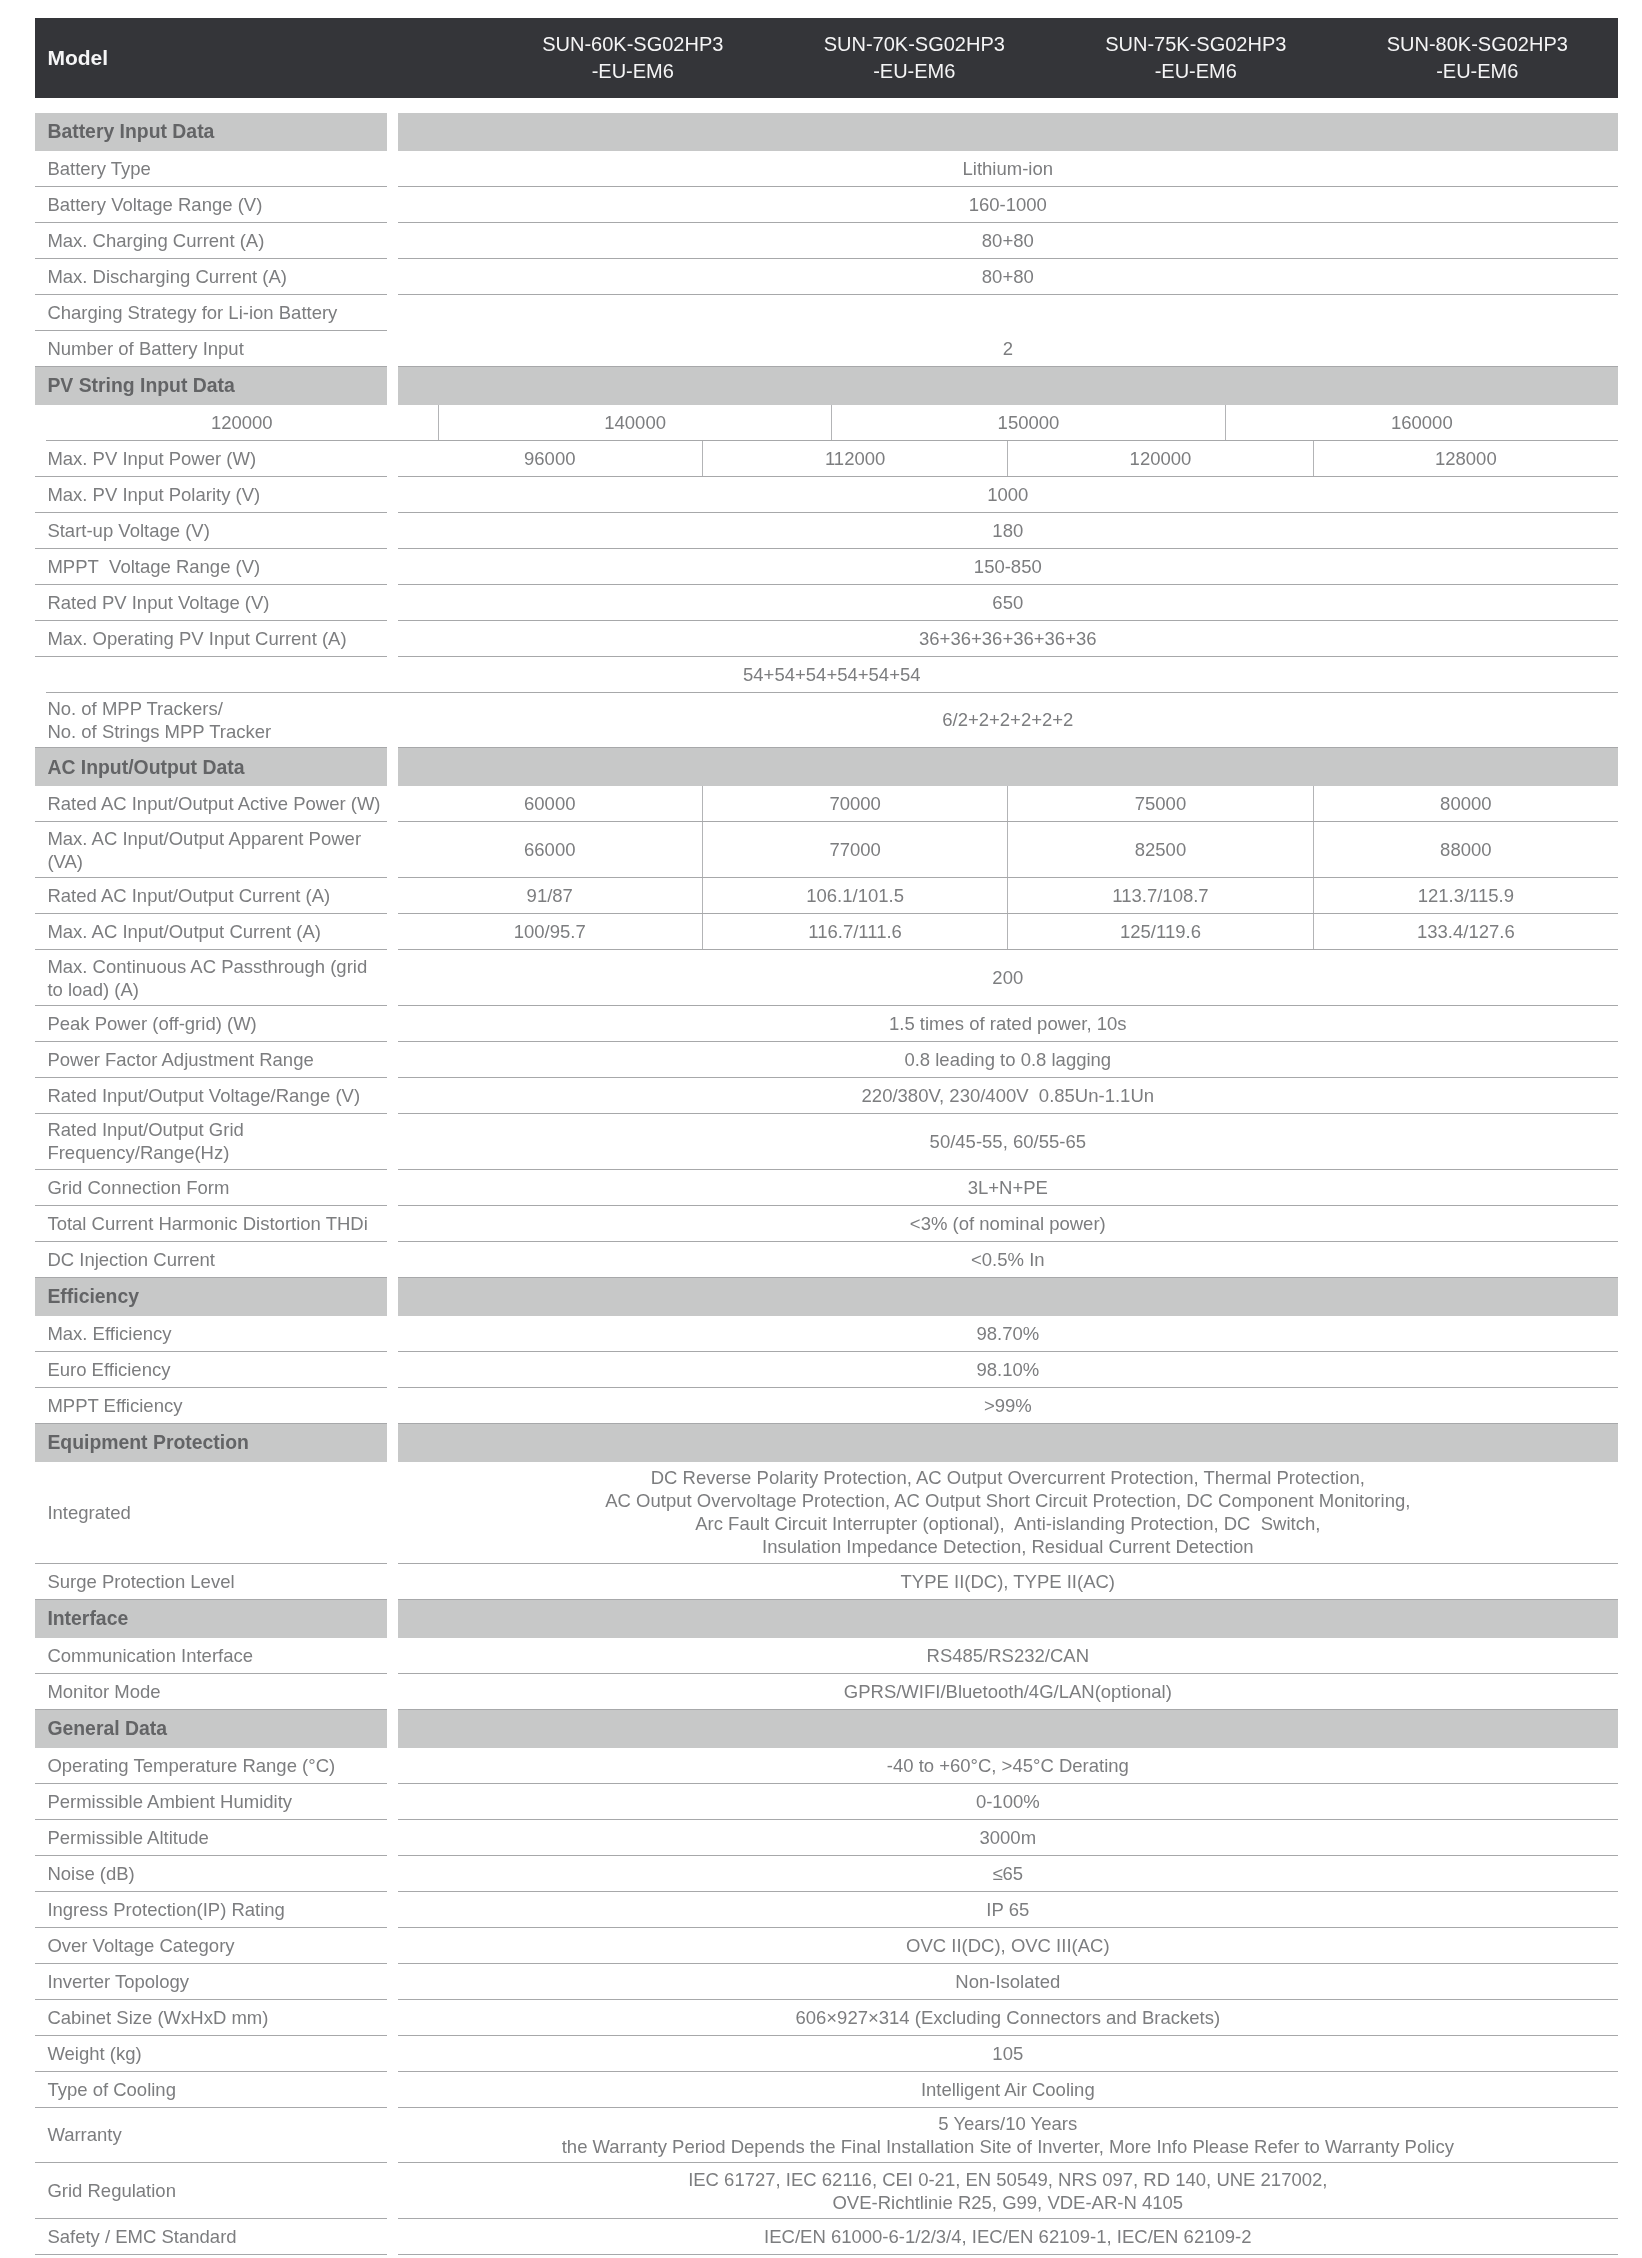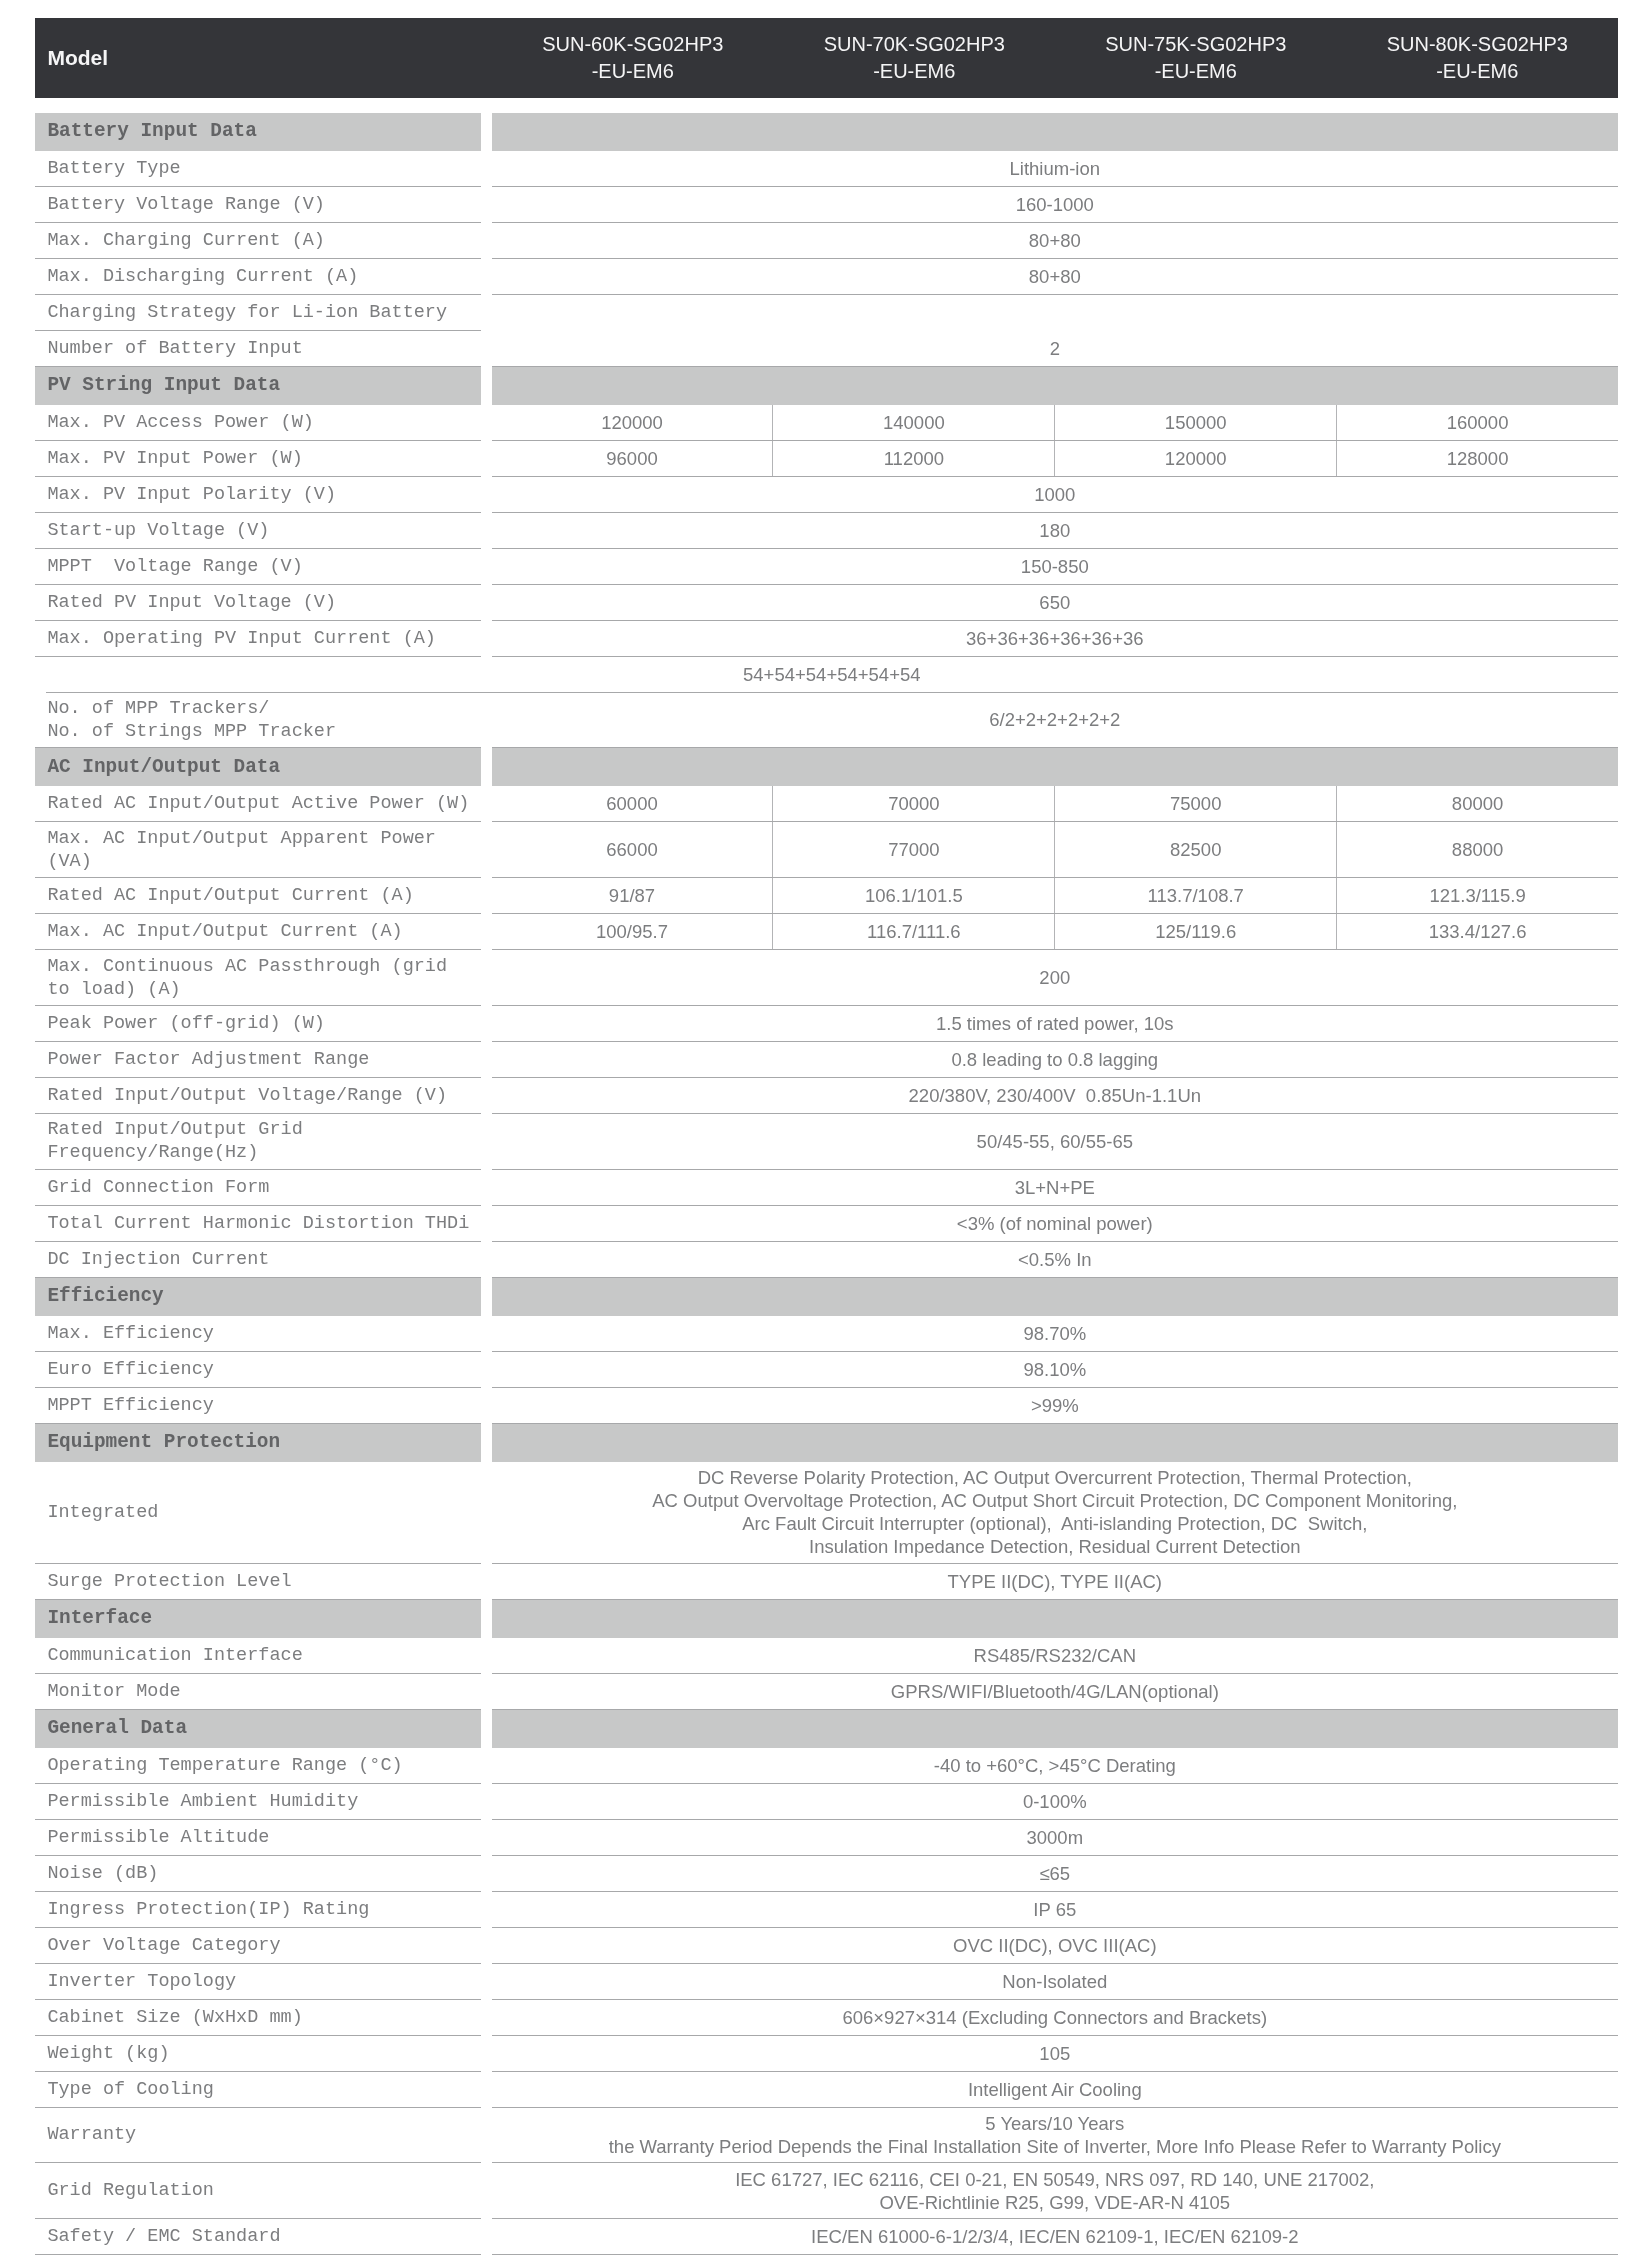--- a/index.html
+++ b/index.html
@@ -32,25 +32,25 @@
     font-weight:700;font-size:21px;color:var(--header-text);
   }
   .th-models{display:flex;flex:1;align-items:center;}
   .mcol{
     flex:1;text-align:center;font-size:20px;line-height:1.32;
     color:var(--header-text);white-space:pre-line;
   }
   
   .row{display:flex;align-items:stretch;min-height:36px;box-sizing:border-box;}
   .cl{
-    width:446px;box-sizing:border-box;
+    width:352px;box-sizing:border-box;
     display:flex;align-items:center;
     padding:4.4px 5.3px 4.4px 12.4px;
     border-bottom:1.8px solid var(--divider);
-    line-height:23px;white-space:pre-line;font-family:Liberation Mono, monospace;
+    line-height:23px;white-space:pre-line;
   }
   .sp{width:10.6px;}
   .cv{
     flex:1;box-sizing:border-box;
     display:flex;align-items:center;justify-content:center;
     text-align:center;padding:4.4px 7px;
     border-bottom:1.8px solid var(--divider);
     line-height:23px;white-space:pre-line;
   }
   .row.section{height:38px;min-height:38px;}
@@ -119,21 +119,20 @@
           <div class="cl">Number of Battery Input</div>
           <div class="sp"></div>
           <div class="cv">2</div>
         </div>
         <div class="row section">
           <div class="cl">PV String Input Data</div>
           <div class="sp"></div>
           <div class="cv"></div>
         </div>
         <div class="row">
-          <div class="cl">Max. PV Access Power (W)</div>
           <div class="sp"></div>
           <div class="cv cols"><div class="vcol">120000</div><div class="vcol">140000</div><div class="vcol">150000</div><div class="vcol">160000</div></div>
         </div>
         <div class="row">
           <div class="cl">Max. PV Input Power (W)</div>
           <div class="sp"></div>
           <div class="cv cols"><div class="vcol">96000</div><div class="vcol">112000</div><div class="vcol">120000</div><div class="vcol">128000</div></div>
         </div>
         <div class="row">
           <div class="cl">Max. PV Input Polarity (V)</div>

